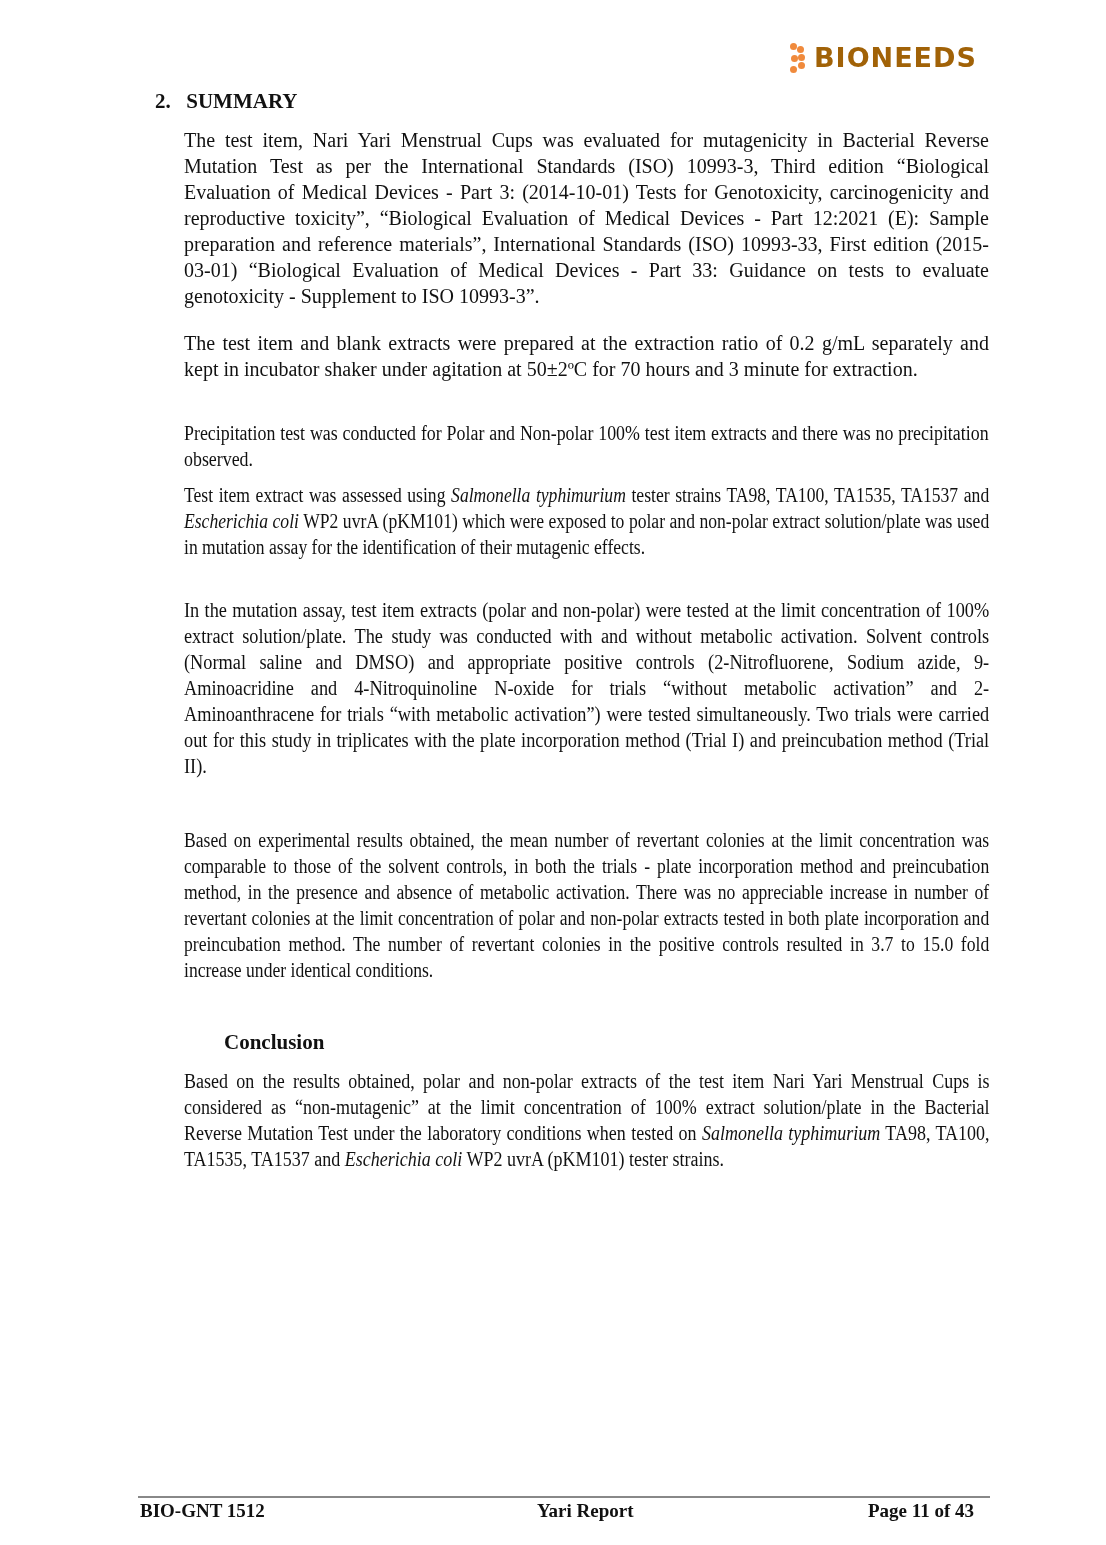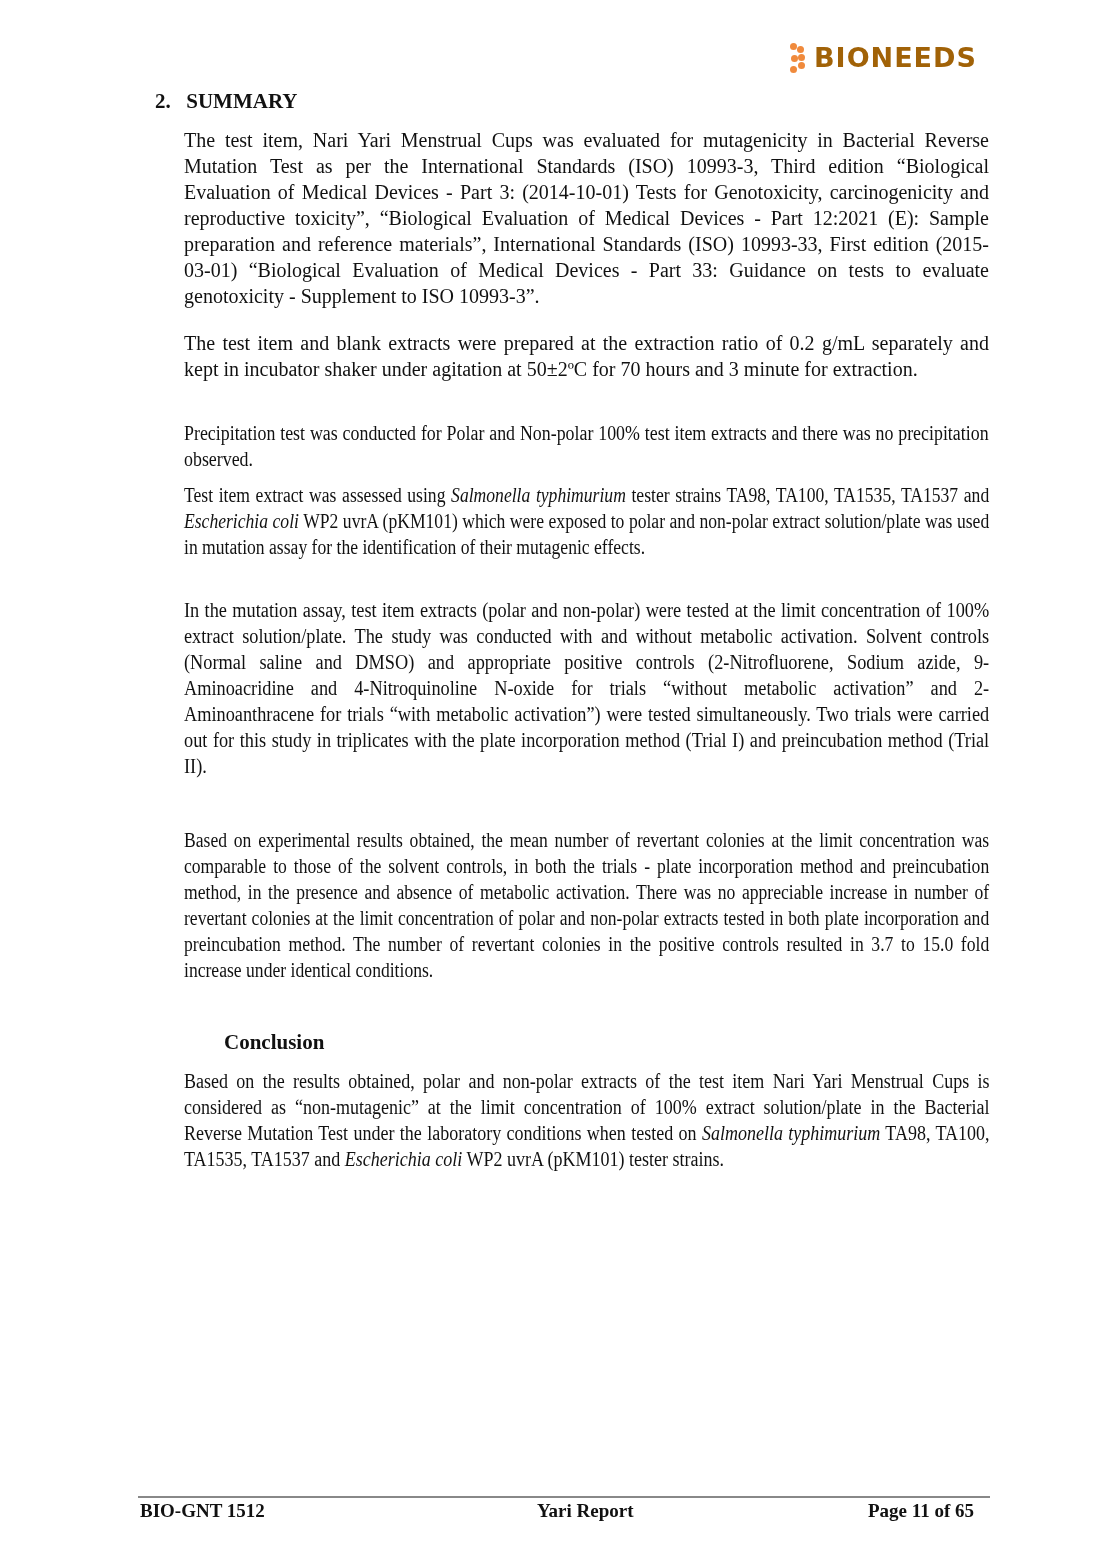--- a/index.html
+++ b/index.html
@@ -52,13 +52,13 @@
 
 <p class="para cond" style="top:827px; width:915px; transform:scaleX(0.88);">Based on experimental results obtained, the mean number of revertant colonies at the limit concentration was comparable to those of the solvent controls, in both the trials - plate incorporation method and preincubation method, in the presence and absence of metabolic activation. There was no appreciable increase in number of revertant colonies at the limit concentration of polar and non-polar extracts tested in both plate incorporation and preincubation method. The number of revertant colonies in the positive controls resulted in 3.7 to 15.0 fold increase under identical conditions.</p>
 
 <div class="subhead">Conclusion</div>
 
 <p class="para cond" style="top:1068px; width:895px; transform:scaleX(0.9);"><span>Based on the results obtained, polar and non-polar extracts of the test item Nari Yari Menstrual Cups is considered as “non-mutagenic” at the limit concentration of 100% extract solution/plate in the Bacterial Reverse Mutation Test under the laboratory conditions when tested on </span><i>Salmonella typhimurium</i><span> TA98, TA100, TA1535, TA1537 and </span><i>Escherichia coli</i><span> WP2 uvrA (pKM101) tester strains.</span></p>
 
 <div class="footer-rule"></div>
 <div class="footer" style="left:140px">BIO-GNT 1512</div>
 <div class="footer" style="left:537px">Yari Report</div>
-<div class="footer" style="left:868px">Page 11 of 65</div>
+<div class="footer" style="left:868px">Page 11 of 43</div>
 
 </body></html>

